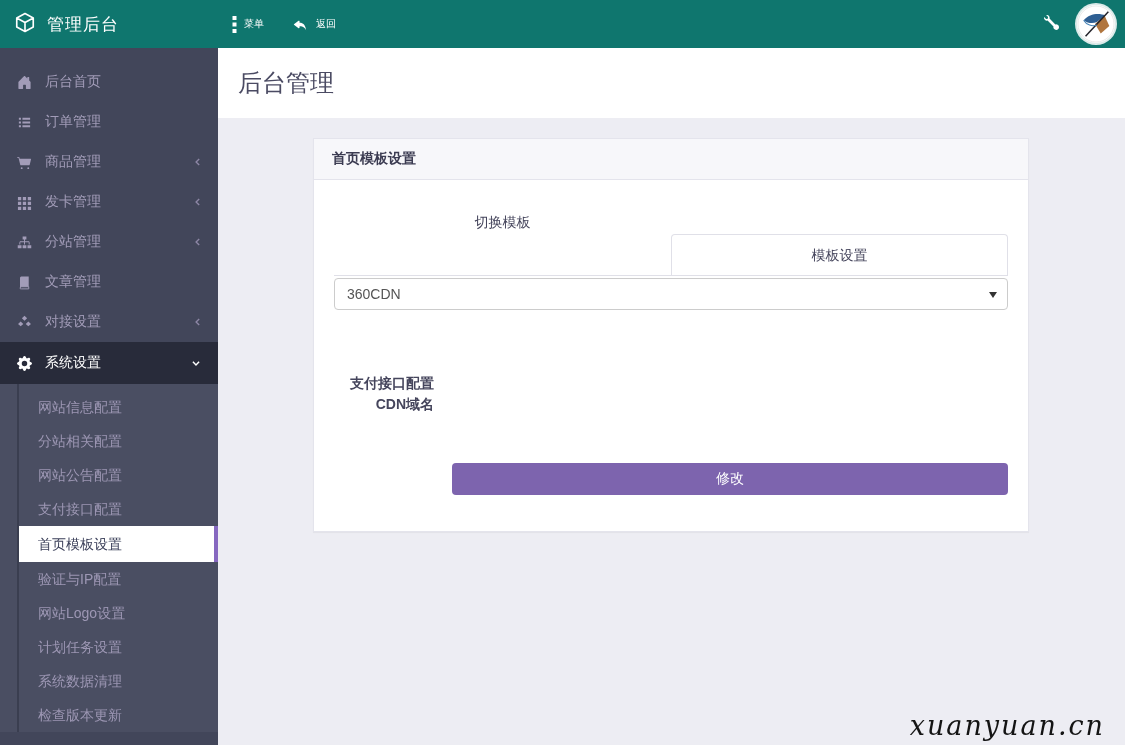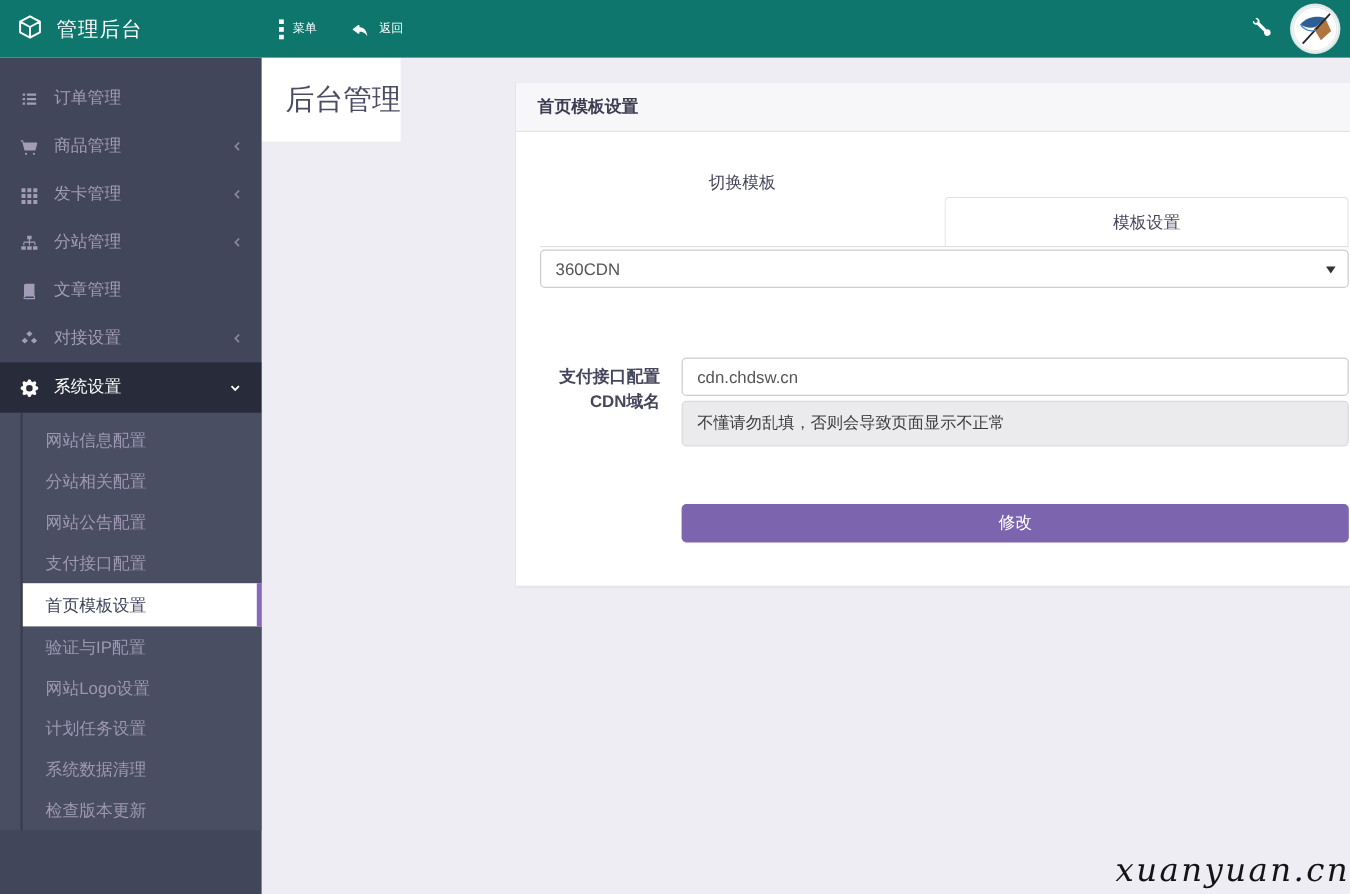--- a/index.html
+++ b/index.html
@@ -52,21 +52,21 @@
   .sub-item {
     height:34px; line-height:34px; padding-left:38px; color:#9d97b4;
     font-size:14px; cursor:pointer; position:relative;
   }
   .sub-item.active {
     background:#ffffff; color:#3c405a; margin-left:19px; padding-left:19px;
     height:36px; line-height:36px; border-right:4px solid #8668c0;
   }
 
   
-  .main { position:absolute; left:218px; top:48px; right:0; bottom:0; display:flex; flex-direction:row; }
+  .main { position:absolute; left:218px; top:48px; right:0; bottom:0; display:flex; flex-direction:column; }
   .page-header {
     height:70px; background:#ffffff; display:flex; align-items:center;
     padding-left:20px; flex:none;
   }
   .page-title { font-size:24px; color:#4b4b63; }
   .content { flex:1; background:#ededf3; position:relative; padding:20px 0 0 95px; }
 
   .card {
     width:716px; background:#ffffff; border:1px solid #e4e4ec;
     box-shadow:0 1px 1px rgba(0,0,0,.04);
@@ -183,20 +183,28 @@
       <path d="M33 7 L9 33" stroke="#24242b" stroke-width="1.6" fill="none"></path>
       <path d="M7 16 C10 21 16 23 21 21" fill="none" stroke="#4a86b8" stroke-width="1.2"></path>
     </svg>
   </div>
 </div>
 
 <div class="sidebar">
 
   <div style="height:14px"></div>
 
+  <div class="side-item">
+    <span class="s-icon">
+      <svg width="15" height="15" viewBox="0 0 16 16" fill="currentColor">
+          <path d="M6.5 14.5v-3.505c0-.245.25-.495.5-.495h2c.25 0 .5.25.5.5v3.5a.5.5 0 0 0 .5.5h4a.5.5 0 0 0 .5-.5v-7a.5.5 0 0 0-.146-.354L13 5.793V2.5a.5.5 0 0 0-.5-.5h-1a.5.5 0 0 0-.5.5v1.293L8.354 1.146a.5.5 0 0 0-.708 0l-6 6A.5.5 0 0 0 1.5 7.5v7a.5.5 0 0 0 .5.5h4a.5.5 0 0 0 .5-.5z"></path>
+        </svg>
+    </span>
+    <span class="s-label">后台首页</span>
+  </div>
 
   <div class="side-item">
     <span class="s-icon">
       <svg width="15" height="15" viewBox="0 0 16 16" fill="currentColor">
           <path d="M2 3h2.2v2H2zM5.8 3H14v2H5.8zM2 7h2.2v2H2zM5.8 7H14v2H5.8zM2 11h2.2v2H2zM5.8 11H14v2H5.8z"></path>
         </svg>
     </span>
     <span class="s-label">订单管理</span>
   </div>
 
@@ -318,24 +326,20 @@
                 <span class="select-caret"></span>
               </div>
             </div>
           </div>
 
           <div class="form-row">
             <div class="form-label">
               <span>支付接口配置</span>
               <span>CDN域名</span>
             </div>
-            <div class="form-control-col">
-              <input class="text-input" type="text" value="cdn.chdsw.cn" style="">
-              <div class="help-box">不懂请勿乱填，否则会导致页面显示不正常</div>
-            </div>
           </div>
 
           <div class="submit-row">
             <button class="submit-btn">修改</button>
           </div>
 
         </div>
       </div>
     </div>
 

